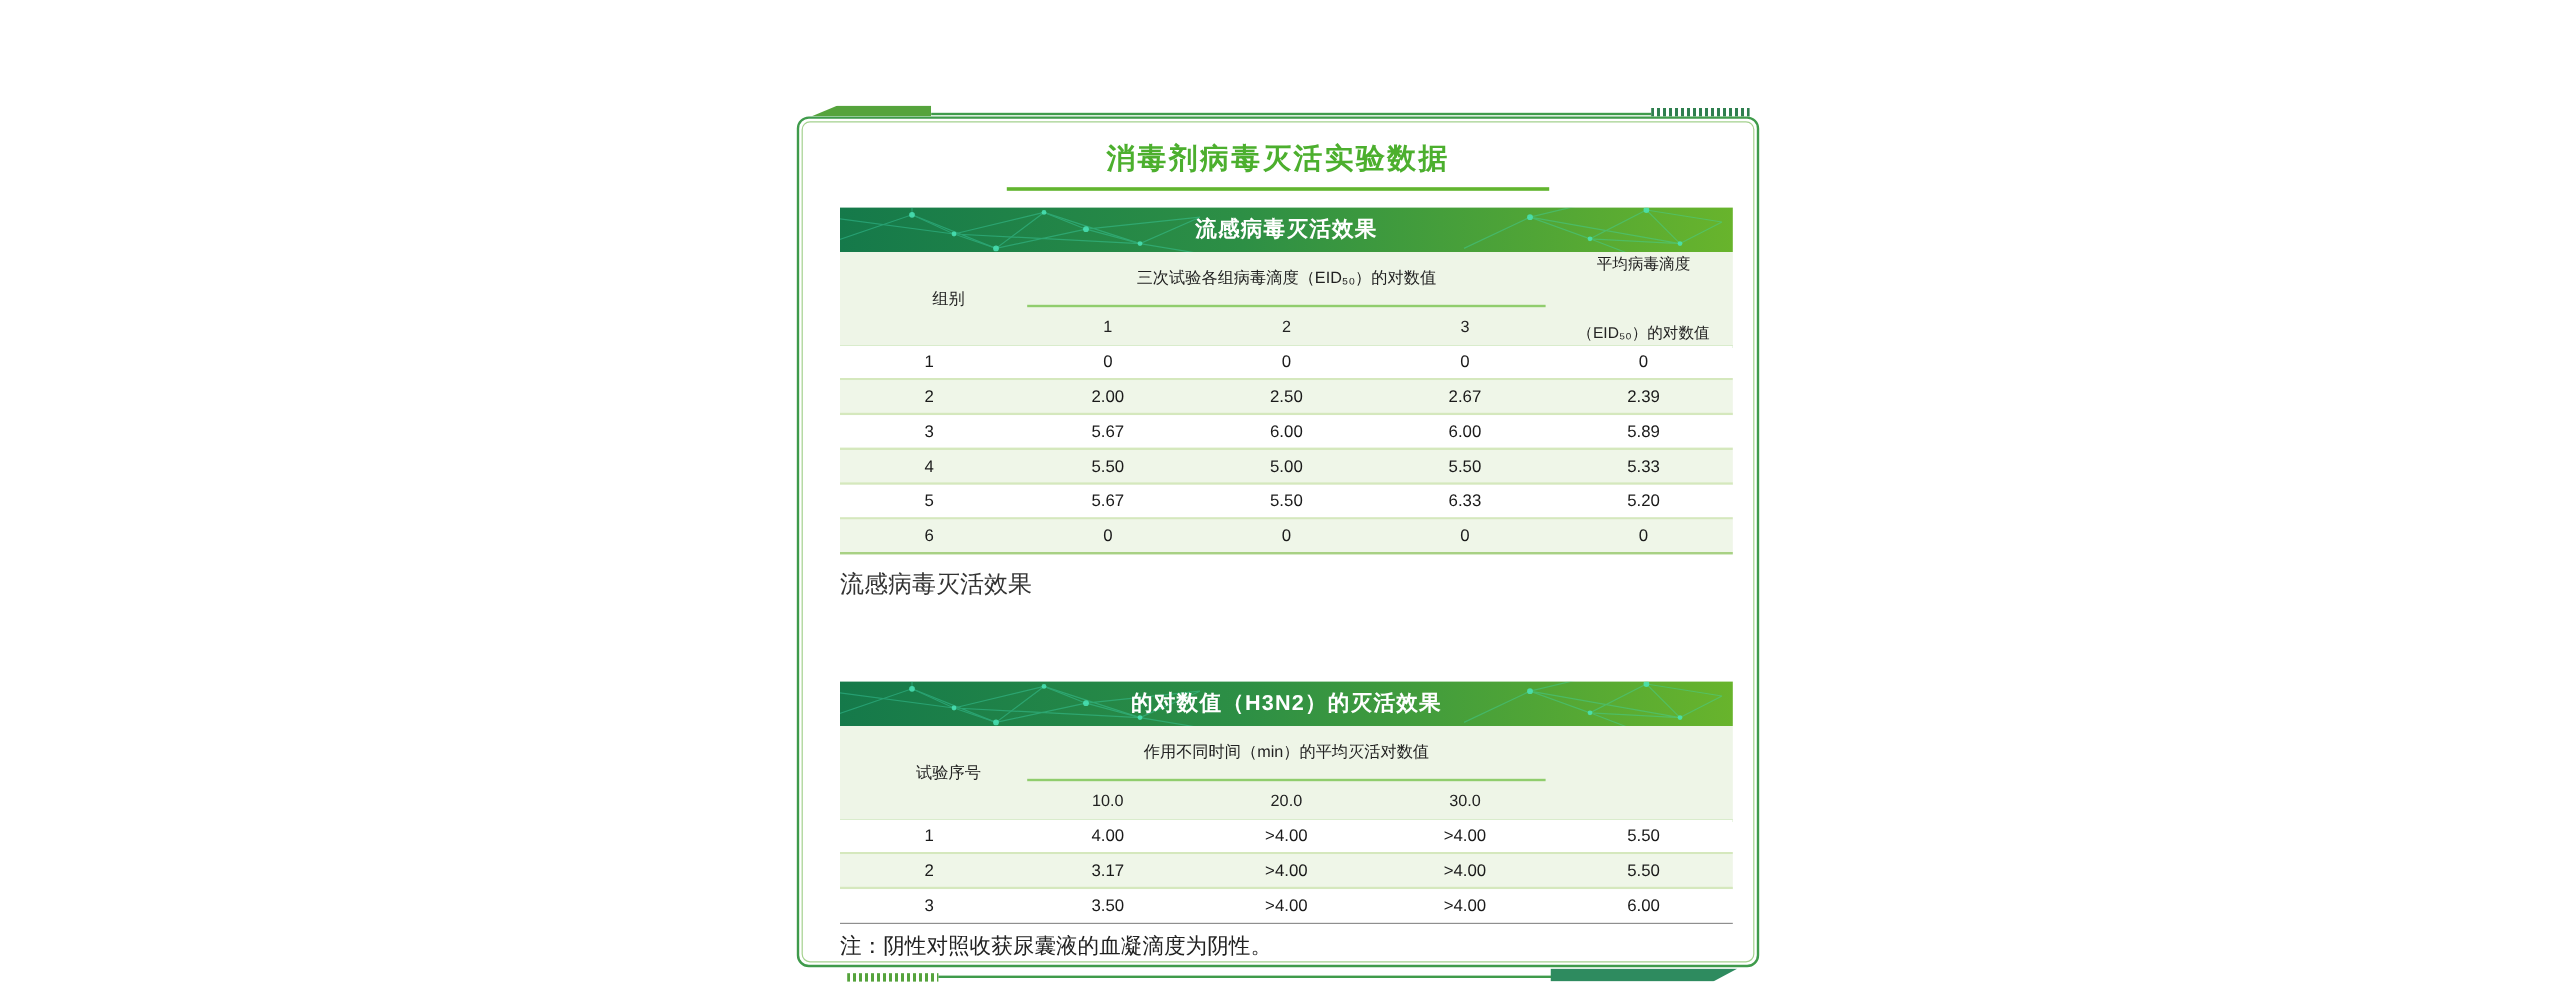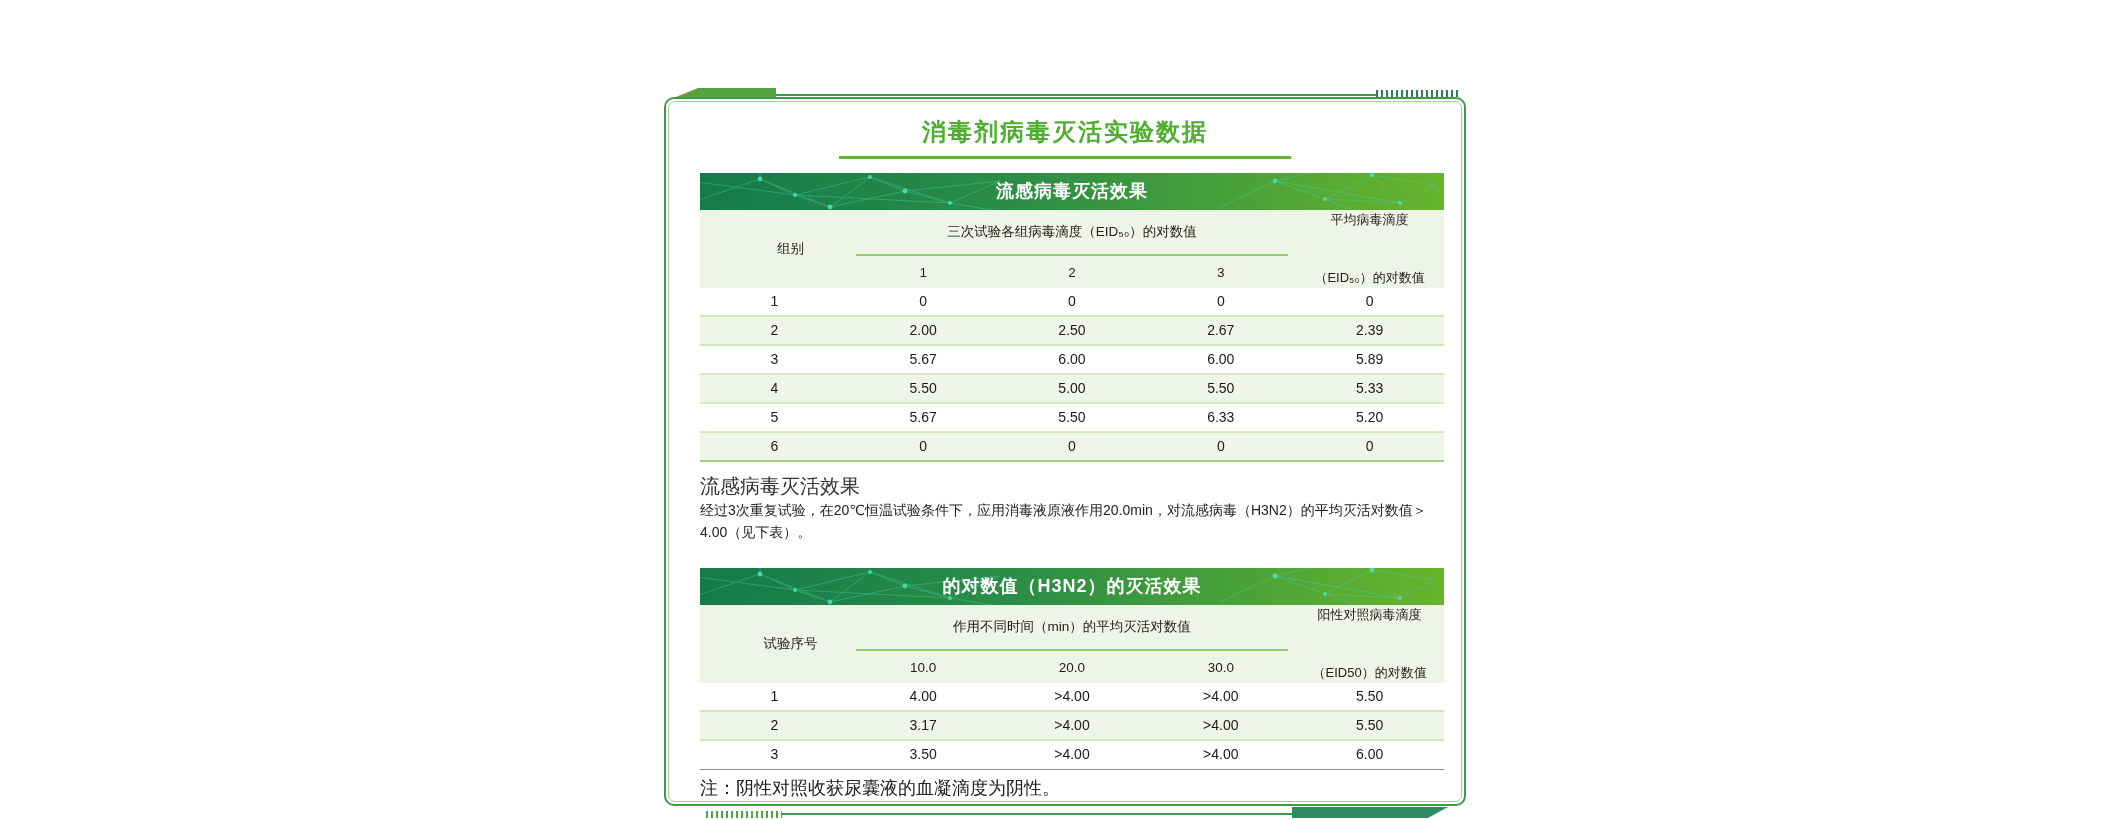--- a/index.html
+++ b/index.html
@@ -165,21 +165,20 @@
         <div class="trow stripe">
           <div class="cell">6</div>
           <div class="cell">0</div>
           <div class="cell">0</div>
           <div class="cell">0</div>
           <div class="cell">0</div>
         </div>
       </div>
 
     <div class="section-heading">流感病毒灭活效果</div>
-    <div class="section-paragraph">经过3次重复试验，在20℃恒温试验条件下，应用消毒液原液作用20.0min，对流感病毒（H3N2）的平均灭活对数值＞4.00（见下表）。</div>
 
     <div class="band band-2">
       <svg class="mesh" viewBox="0 0 744 37" preserveAspectRatio="none">
         <g stroke="#3fd6ad" stroke-width="1" opacity="0.4" fill="none">
           <path d="M-10 30 L60 6 L95 22 L130 34 L170 4 L205 18 L250 30 L300 8"></path>
           <path d="M60 6 L130 34 M95 22 L170 4 M130 34 L205 18 M95 22 L250 30 M170 4 L250 30 M205 18 L300 8 M-10 8 L95 22 M60 6 L60 -5 M250 30 L310 40"></path>
           <path d="M520 34 L575 8 L625 26 L672 2 L700 30 L735 12 M575 8 L625 -4 M625 26 L700 30 M575 8 L700 30 M672 2 L735 12 M625 26 L672 44"></path>
         </g>
         <g fill="#4ae4b8" opacity="0.85">
           <circle cx="60" cy="6" r="2.4"></circle>
@@ -197,24 +196,20 @@
       <span class="band-label">的对数值（H3N2）的灭活效果</span>
     </div>
 
     <div class="thead thead-2">
       <div class="th-group">试验序号</div>
       <div class="th-span">作用不同时间（min）的平均灭活对数值</div>
       <div class="th-underline"></div>
       <div class="th-sub th-sub-1">10.0</div>
       <div class="th-sub th-sub-2">20.0</div>
       <div class="th-sub th-sub-3">30.0</div>
-      <div class="th-avg">
-        <span>阳性对照病毒滴度</span>
-        <span>（EID50）的对数值</span>
-      </div>
     </div>
 
     <div class="tbody tbody-2">
         <div class="trow">
           <div class="cell">1</div>
           <div class="cell">4.00</div>
           <div class="cell">&gt;4.00</div>
           <div class="cell">&gt;4.00</div>
           <div class="cell">5.50</div>
         </div>

